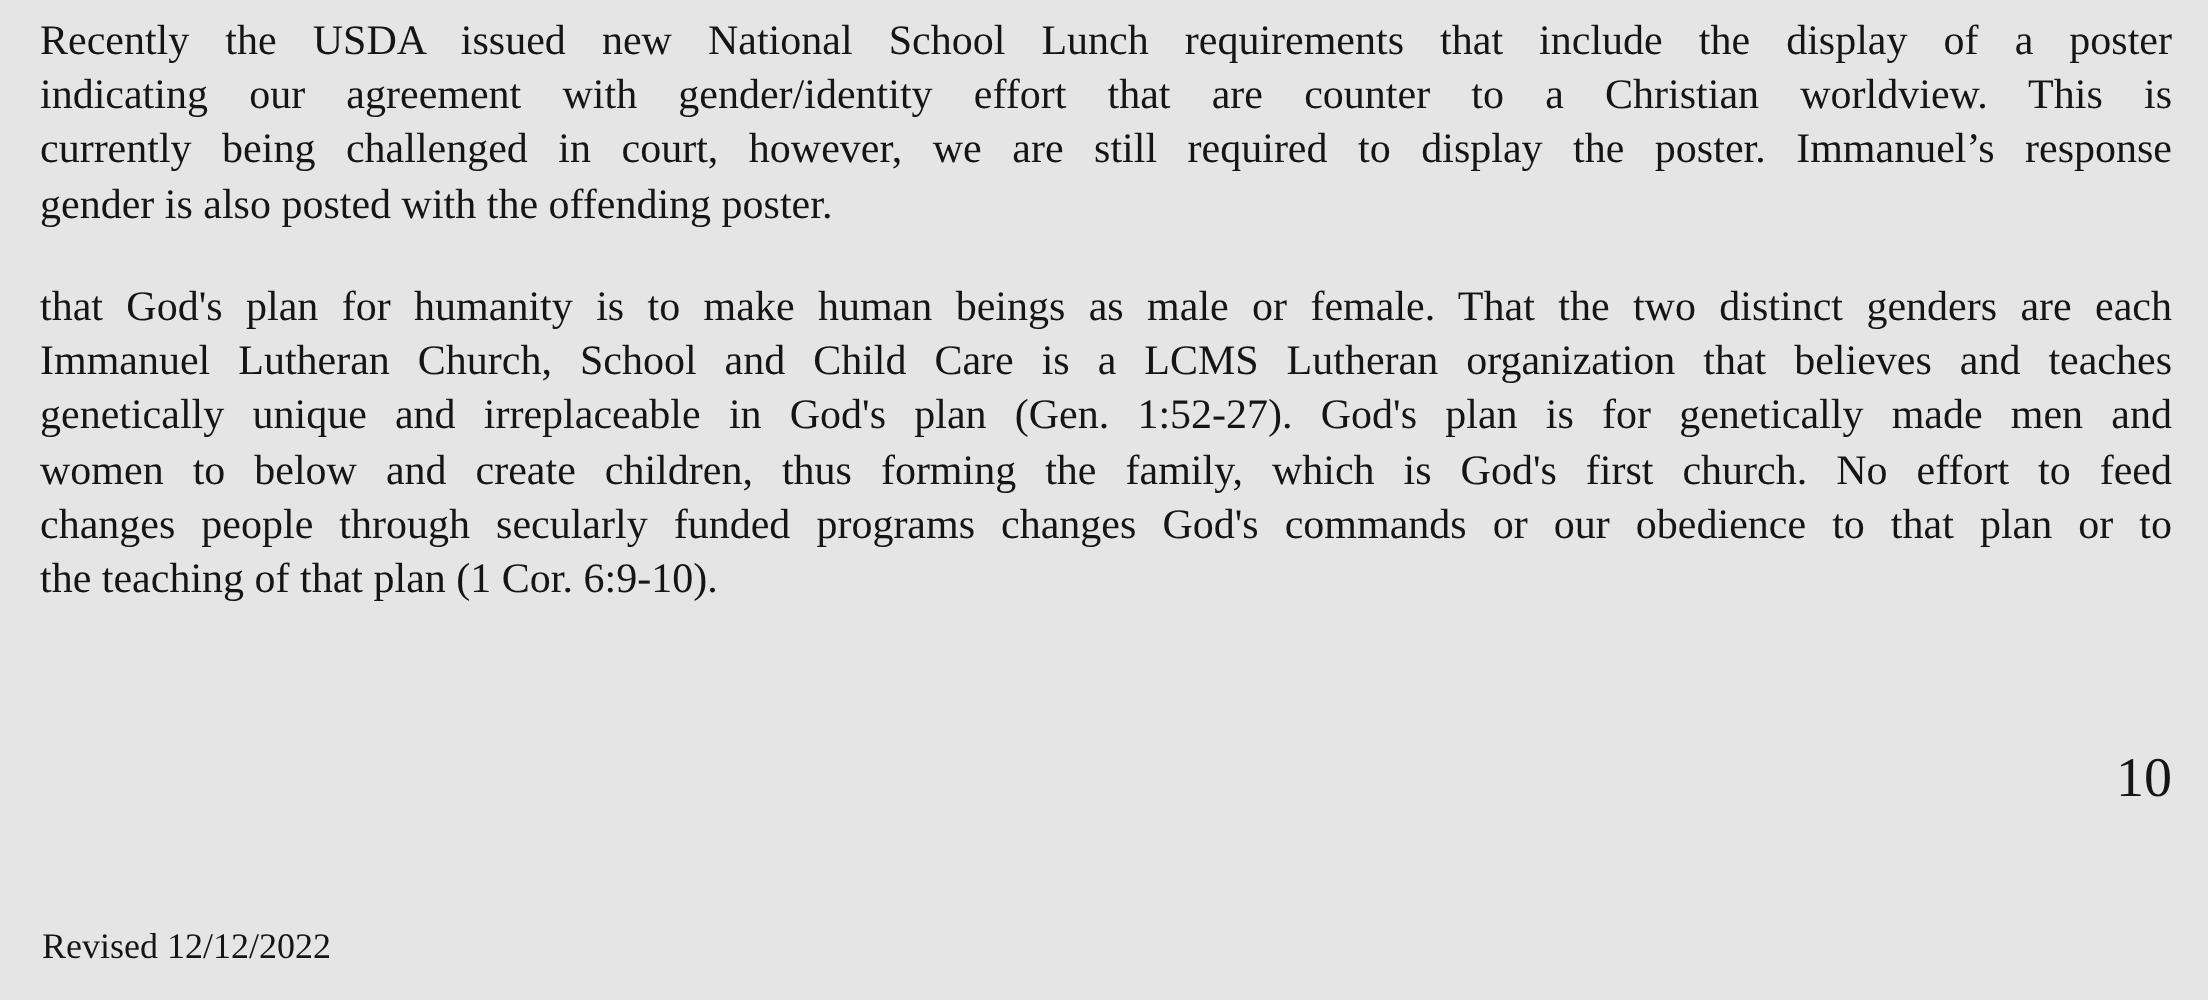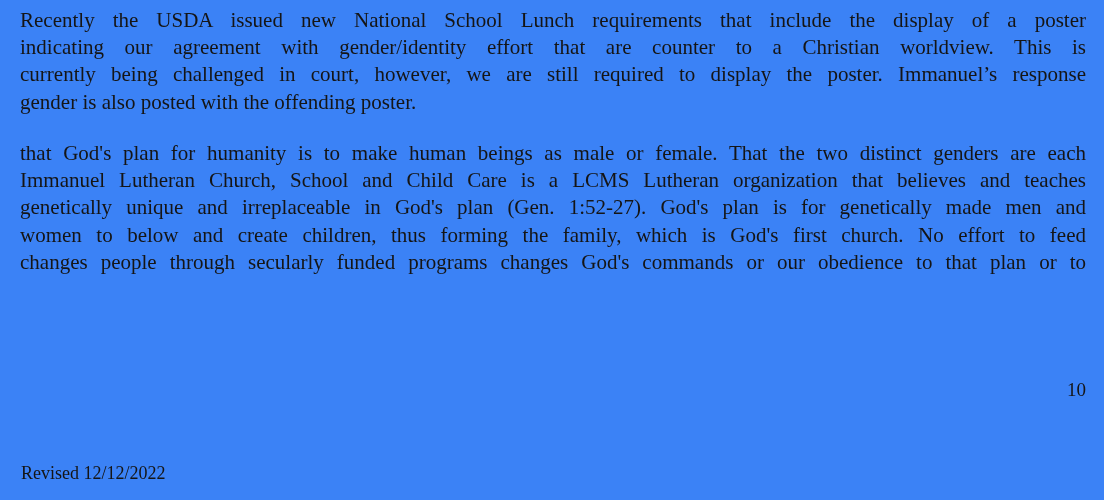--- a/index.html
+++ b/index.html
@@ -4,21 +4,21 @@
 <style>
   html, body {
     margin: 0;
     padding: 0;
     background: #ffffff;
   }
   .page {
     position: relative;
     width: 1104px;
     height: 500px;
-    background: #3b82f6;
+    background: #e5e5e5;
     font-family: "Liberation Serif", "DejaVu Serif", serif;
     color: #151515;
     overflow: hidden;
   }
   .paragraph {
     position: absolute;
     left: 20px;
     right: 18px;
     font-size: 21px;
     line-height: 27.2px;
@@ -31,21 +31,21 @@
     height: 27.2px;
     overflow: hidden;
   }
   .line.last {
     text-align-last: left;
   }
   .page-number {
     position: absolute;
     top: 376px;
     right: 18px;
-    font-size: 19px;
+    font-size: 28px;
     line-height: 27px;
     text-align: right;
   }
   .footer {
     position: absolute;
     top: 460px;
     left: 21px;
     font-size: 18px;
     line-height: 27px;
   }
@@ -61,19 +61,20 @@
     <div class="line">currently being challenged in court, however, we are still required to display the poster.  Immanuel’s response</div>
     <div class="line last">gender is also posted with the offending poster.</div>
   </div>
 
   <div class="paragraph para2">
     <div class="line">that God's plan for humanity is to make human beings as male or female. That the two distinct genders are each</div>
     <div class="line">Immanuel Lutheran Church, School and Child Care is a LCMS Lutheran organization that believes and teaches</div>
     <div class="line">genetically unique and irreplaceable in God's plan (Gen. 1:52-27). God's plan is for genetically made men and</div>
     <div class="line">women to below and create children, thus forming the family, which is God's first church. No effort to feed</div>
     <div class="line">changes people through secularly funded programs changes God's commands or our obedience to that plan or to</div>
+    <div class="line last">the teaching of that plan (1 Cor. 6:9-10).</div>
   </div>
 
   <div class="page-number">10</div>
 
   <div class="footer">Revised 12/12/2022</div>
 
 </div>
 
 </body></html>

